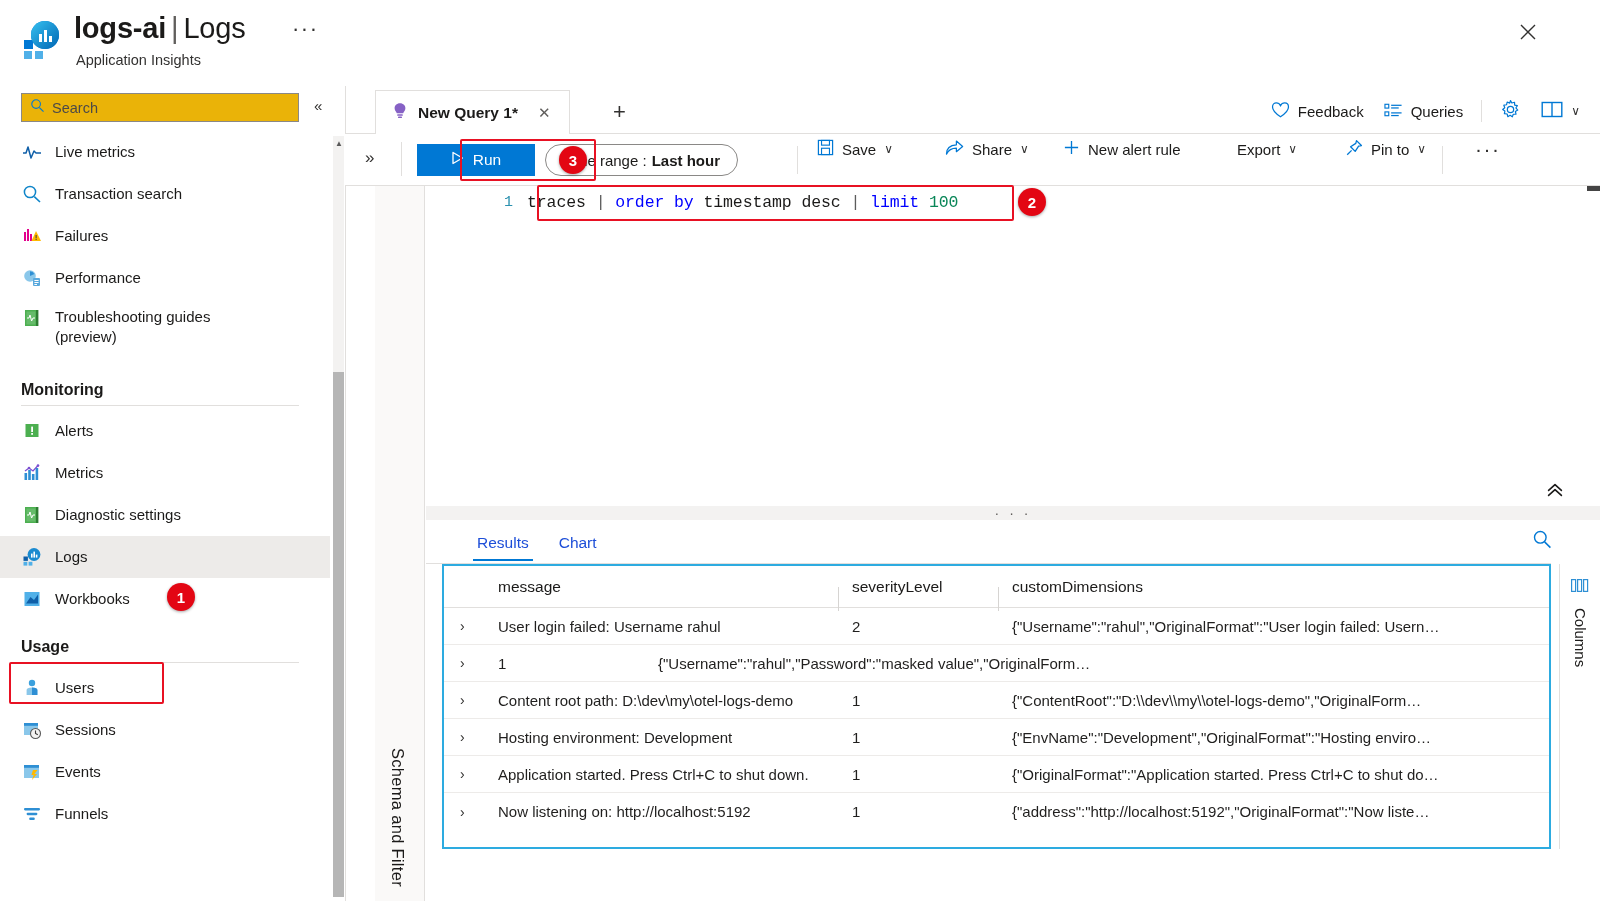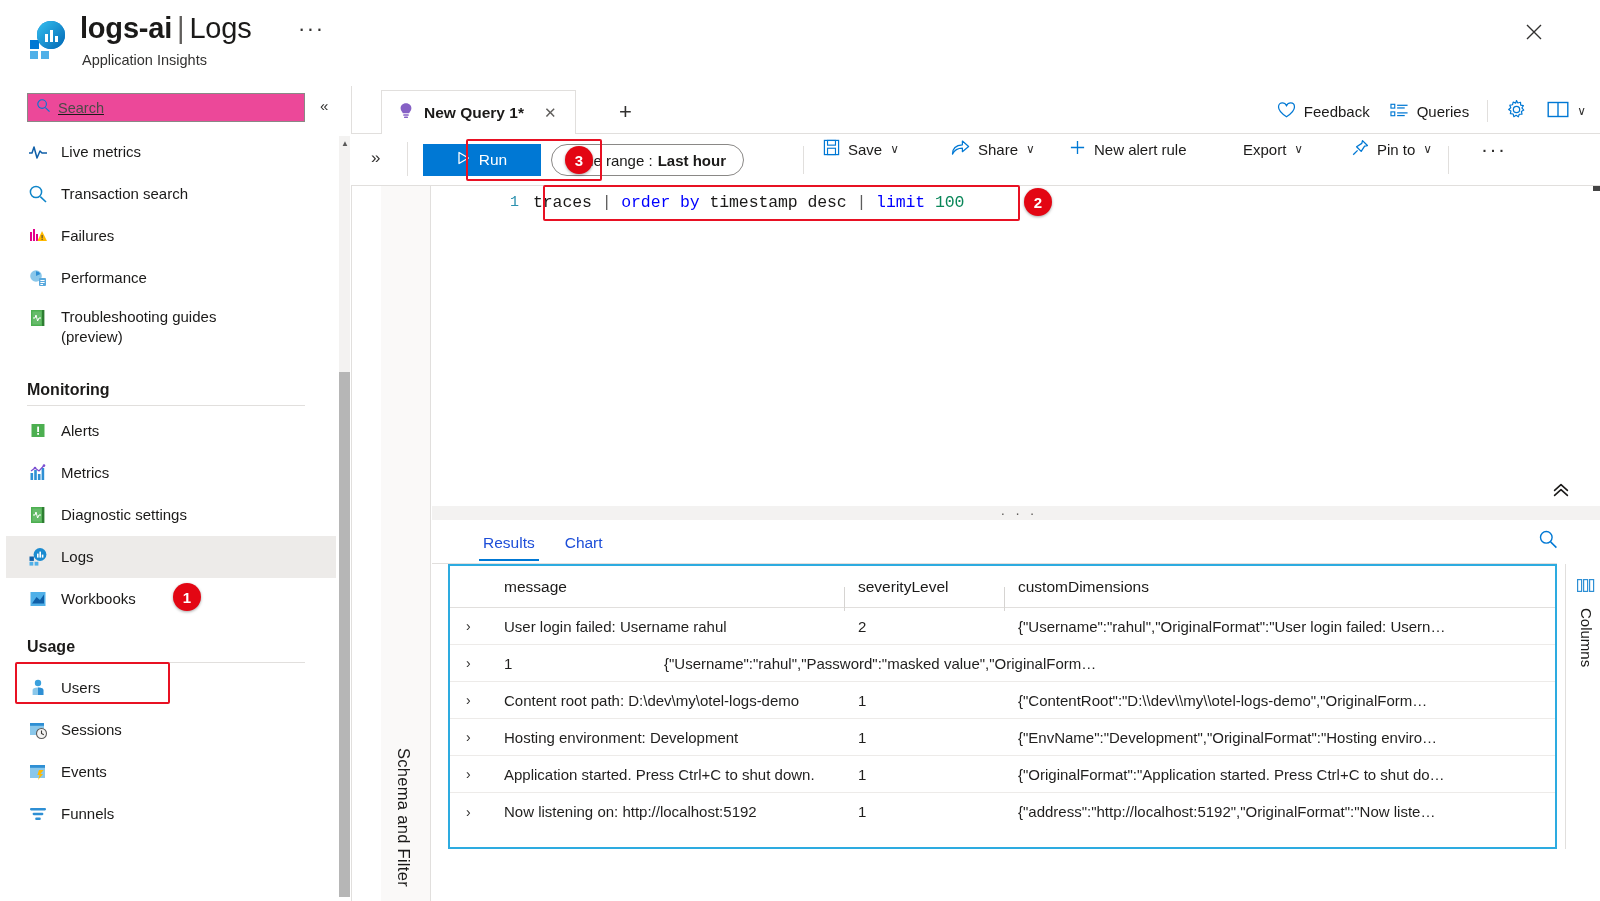--- a/index.html
+++ b/index.html
@@ -3,35 +3,35 @@
 <meta charset="utf-8">
 <style>
   * { box-sizing: border-box; margin: 0; padding: 0; }
   html, body {
     width: 1600px; height: 901px;
     font-family: "Liberation Sans", sans-serif;
     background: #ffffff;
     color: #1b1a19;
     overflow: hidden;
   }
-  .app { position: relative; width: 1459px; height: 901px; margin-left: 6px; }
+  .app { position: relative; width: 1459px; height: 901px; }
 
   
   .hdr { position: absolute; left: 0; top: 0; width: 1600px; height: 86px; }
   .hdr-logo { position: absolute; left: 20px; top: 18px; width: 44px; height: 44px; }
   .hdr-title { position: absolute; left: 74px; top: 12px; font-size: 29px; font-weight: 400; letter-spacing: -0.2px; color: #1b1a19; white-space: nowrap; }
   .hdr-title .res { font-weight: 600; }
   .hdr-title .bar { color: #605e5c; font-weight: 300; padding: 0 5px; }
   .hdr-sub { position: absolute; left: 76px; top: 52px; font-size: 14.5px; color: #323130; }
   .hdr-ellipsis { position: absolute; left: 292px; top: 16px; font-size: 22px; color: #323130; letter-spacing: 1.5px; cursor: default; }
   .hdr-close { position: absolute; right: 58px; top: 18px; width: 28px; height: 28px; display: flex; align-items: center; justify-content: center; cursor: pointer; }
 
   
   .nav { position: absolute; left: 0; top: 86px; width: 330px; height: 815px; background: #fff; overflow: hidden; }
-  .nav-search { position: absolute; left: 21px; top: 7px; width: 278px; height: 29px; border: 1px solid #8a8886; background: #ec4899; display: flex; align-items: center; padding-left: 8px; text-decoration: underline; }
+  .nav-search { position: absolute; left: 21px; top: 7px; width: 278px; height: 29px; border: 1px solid #8a8886; background: #eab308; display: flex; align-items: center; padding-left: 8px; }
   .nav-search input { border: none; outline: none; font-family: "Liberation Sans", sans-serif; font-size: 14.5px; color: #323130; width: 230px; margin-left: 7px; background: transparent; }
   .nav-search input::placeholder { color: #4c4a48; opacity: 1; }
   .nav-collapse { position: absolute; left: 314px; top: 11px; font-size: 15px; color: #323130; cursor: pointer; }
 
   .nav-list { position: absolute; left: 0; top: 45px; width: 330px; height: 770px; }
   .nav-item { position: relative; height: 42px; display: flex; align-items: center; padding-left: 21px; cursor: pointer; }
   .nav-item.two-line { height: 64px; align-items: flex-start; padding-top: 8px; }
   .nav-item .ico { width: 22px; height: 22px; flex: 0 0 22px; display: flex; align-items: center; justify-content: center; margin-right: 12px; }
   .nav-item .lbl { font-size: 15px; color: #1b1a19; line-height: 20px; }
   .nav-item.selected { background: #edebe9; }

